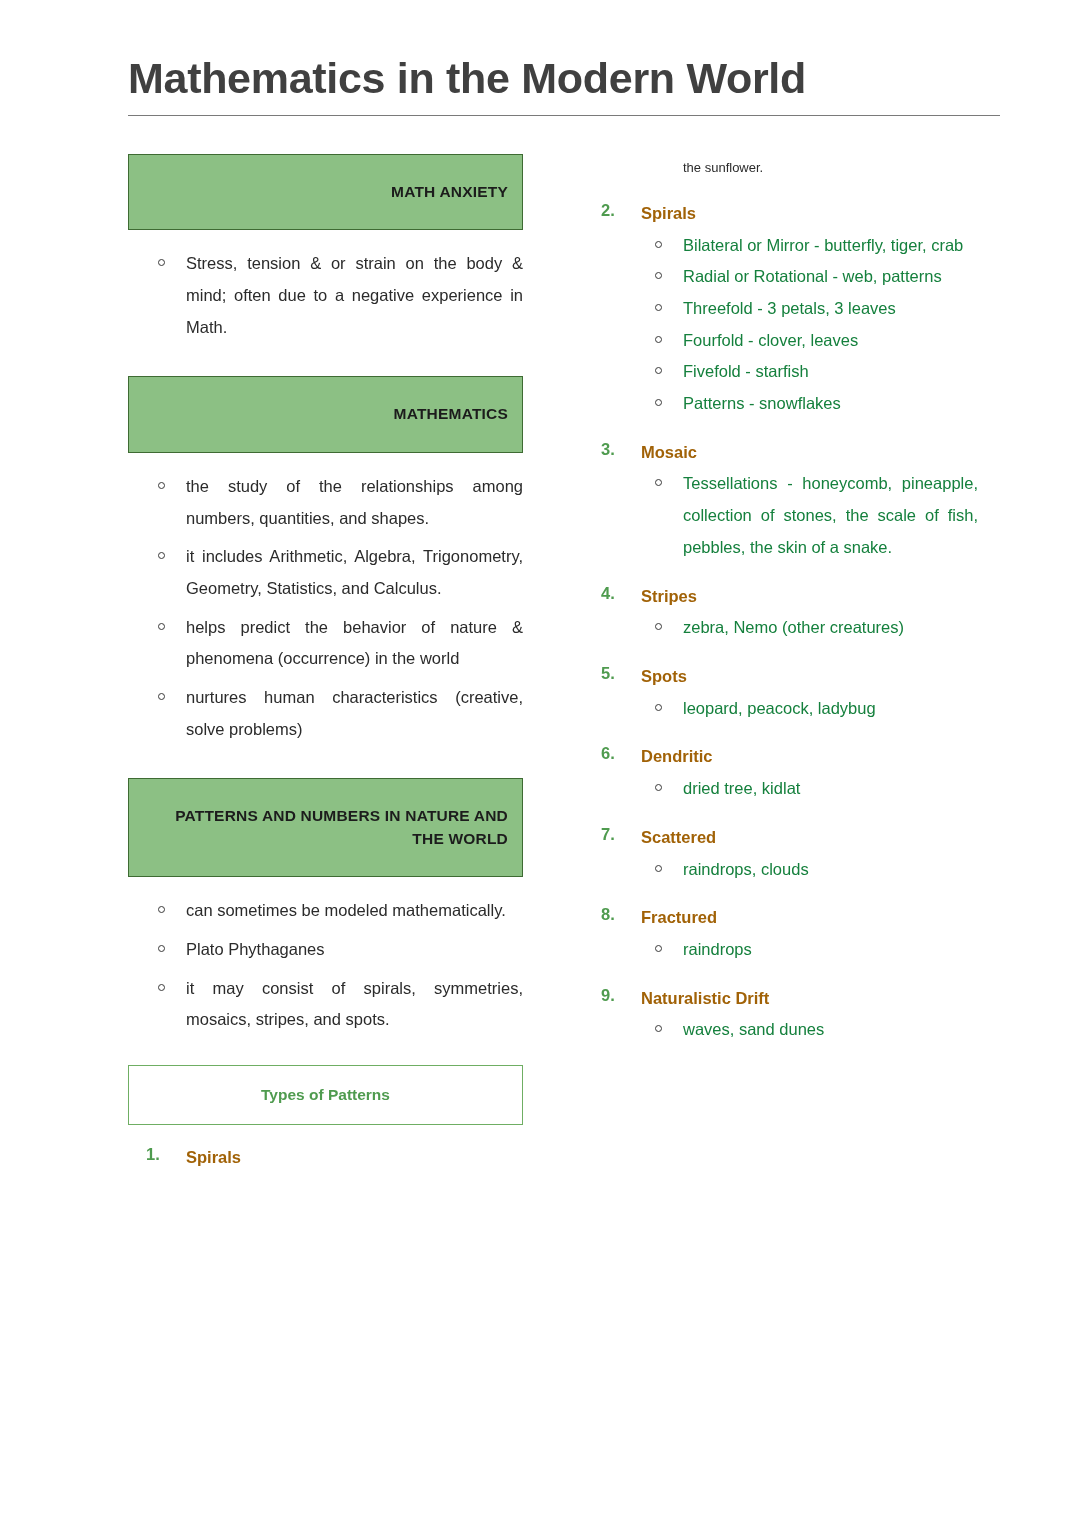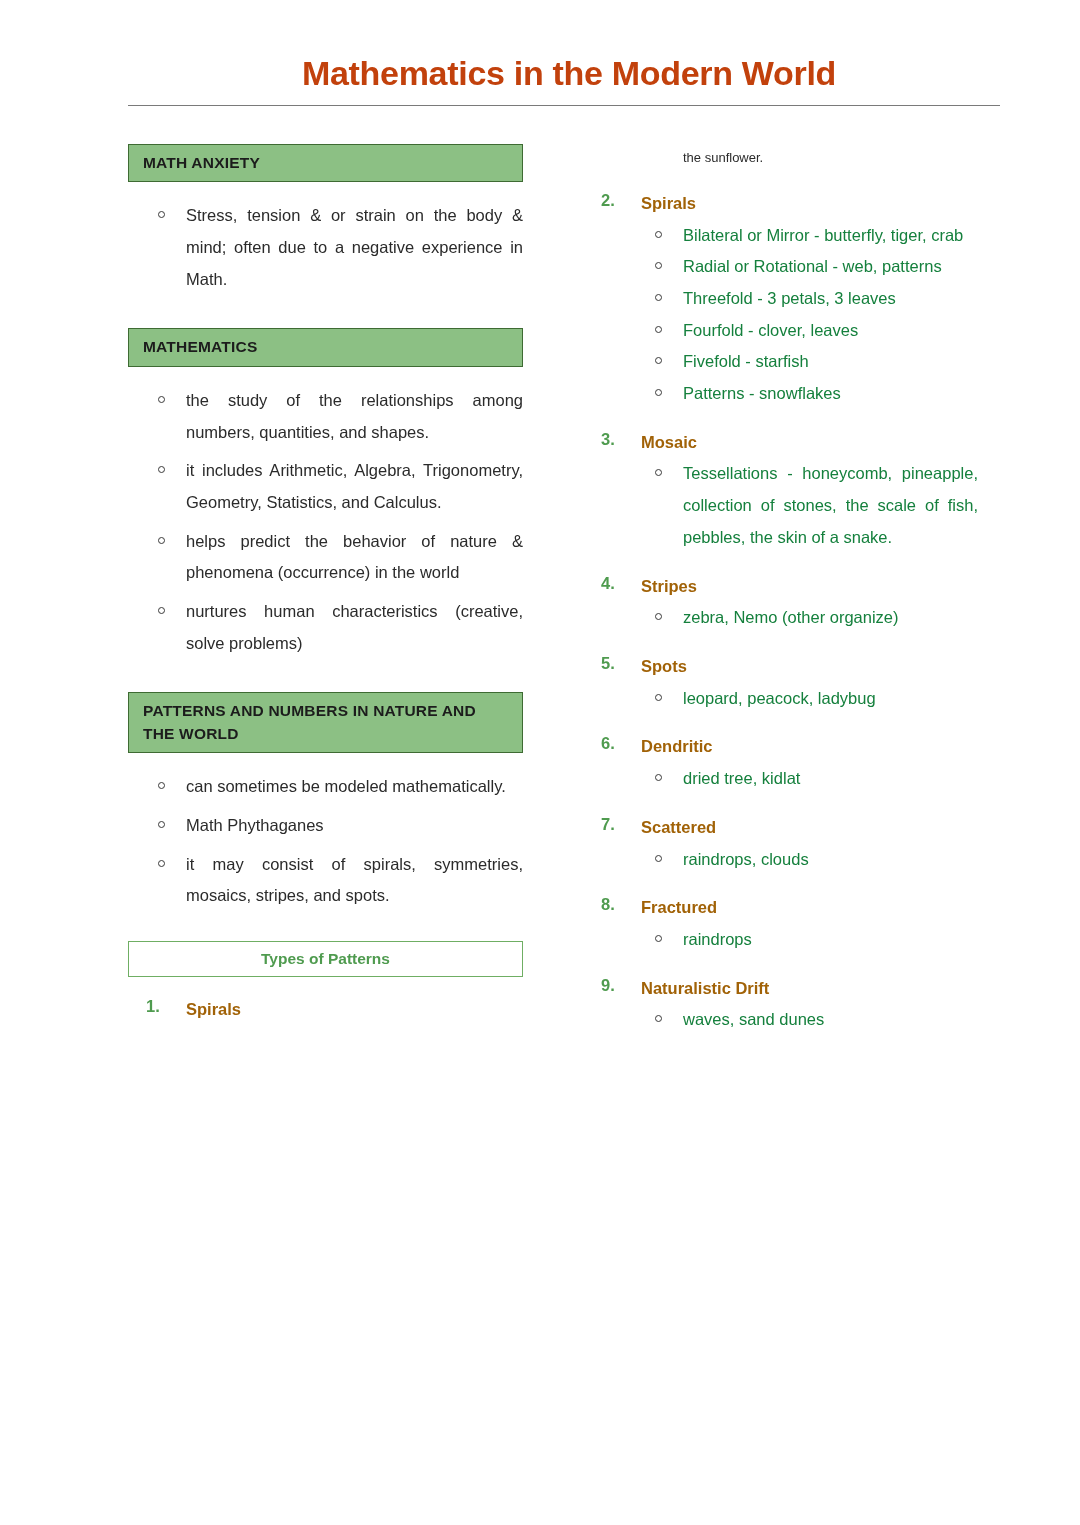--- a/index.html
+++ b/index.html
@@ -14,61 +14,60 @@
     color: #2b2b2b;
   }
   .page {
     width: 1080px;
     min-height: 1525px;
     box-sizing: border-box;
     padding: 40px 70px 30px 70px;
     position: relative;
   }
   .doc-title {
-    font-size: 34px;
-    font-weight: bold;
-    color: #c2410c;
+    font-size: 43px;
+    font-weight: bold;
+    color: #404040;
     letter-spacing: -0.3px;
     margin: 14px 0 12px 58px;
-    text-align: center;
   }
   .title-rule {
     border: 0;
     border-top: 1px solid #7a7a7a;
     margin: 0 10px 0 58px;
   }
   .columns {
     display: flex;
     gap: 60px;
     margin-top: 38px;
   }
   .col {
     width: 395px;
   }
   .col-left { margin-left: 58px; }
   .col-right { padding-top: 2px; }
 
   .section-banner {
     background: #8cc084;
     border: 1.5px solid #3e6b33;
-    text-align: left;
+    text-align: right;
     font-weight: bold;
     font-size: 15.5px;
     color: #1c1c1c;
-    padding: 7px 14px;
+    padding: 26px 14px;
     line-height: 1.45;
     letter-spacing: 0.2px;
   }
   .subbanner {
     border: 1.5px solid #6fae63;
     text-align: center;
     font-weight: bold;
     font-size: 15.5px;
     color: #4f9b4f;
-    padding: 8px 10px;
+    padding: 20px 10px;
     margin-top: 4px;
   }
 
   ul.circ {
     list-style: none;
     margin: 18px 0 0 0;
     padding: 0;
   }
   ul.circ > li {
     position: relative;
@@ -169,21 +168,21 @@
         <li>it includes Arithmetic, Algebra, Trigonometry, Geometry, Statistics, and Calculus.</li>
         <li>helps predict the behavior of nature &amp; phenomena (occurrence) in the world</li>
         <li>nurtures human characteristics (creative, solve problems)</li>
       </ul>
 
       <div class="gap-lg"></div>
 
       <div class="section-banner">PATTERNS AND NUMBERS IN NATURE AND THE WORLD</div>
       <ul class="circ">
         <li>can sometimes be modeled mathematically.</li>
-        <li>Math Phythaganes</li>
+        <li>Plato Phythaganes</li>
         <li>it may consist of spirals, symmetries, mosaics, stripes, and spots.</li>
       </ul>
 
       <div class="gap-md"></div>
 
       <div class="subbanner">Types of Patterns</div>
 
       <ol class="numbered">
         <li>
           <span class="num">1.</span>
@@ -217,21 +216,21 @@
           <span class="head">Mosaic</span>
           <ul class="circ">
             <li class="justify">Tessellations - honeycomb, pineapple, collection of stones, the scale of fish, pebbles, the skin of a snake.</li>
           </ul>
         </li>
 
         <li>
           <span class="num">4.</span>
           <span class="head">Stripes</span>
           <ul class="circ">
-            <li>zebra, Nemo (other organize)</li>
+            <li>zebra, Nemo (other creatures)</li>
           </ul>
         </li>
 
         <li>
           <span class="num">5.</span>
           <span class="head">Spots</span>
           <ul class="circ">
             <li>leopard, peacock, ladybug</li>
           </ul>
         </li>

